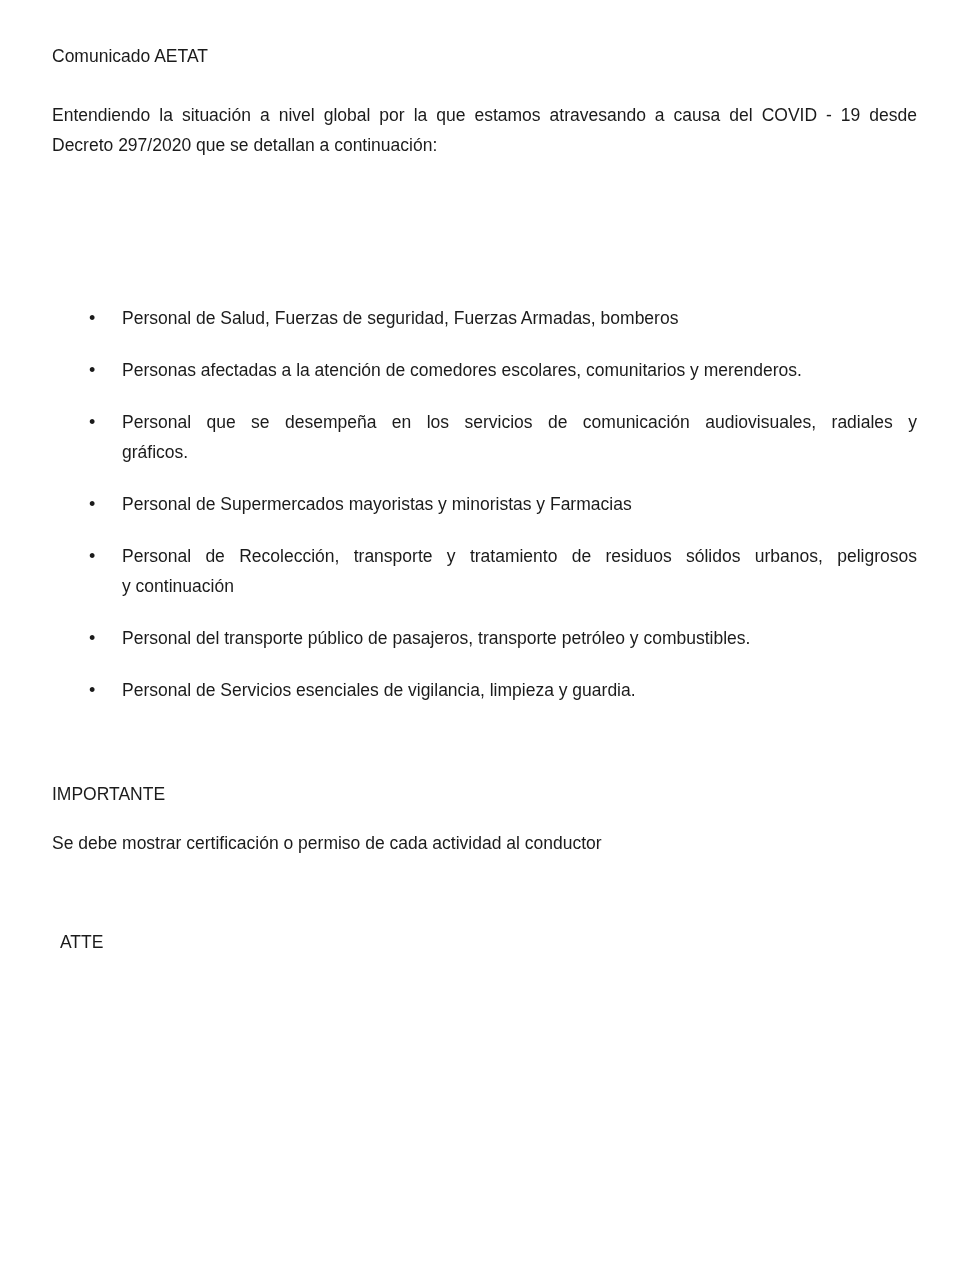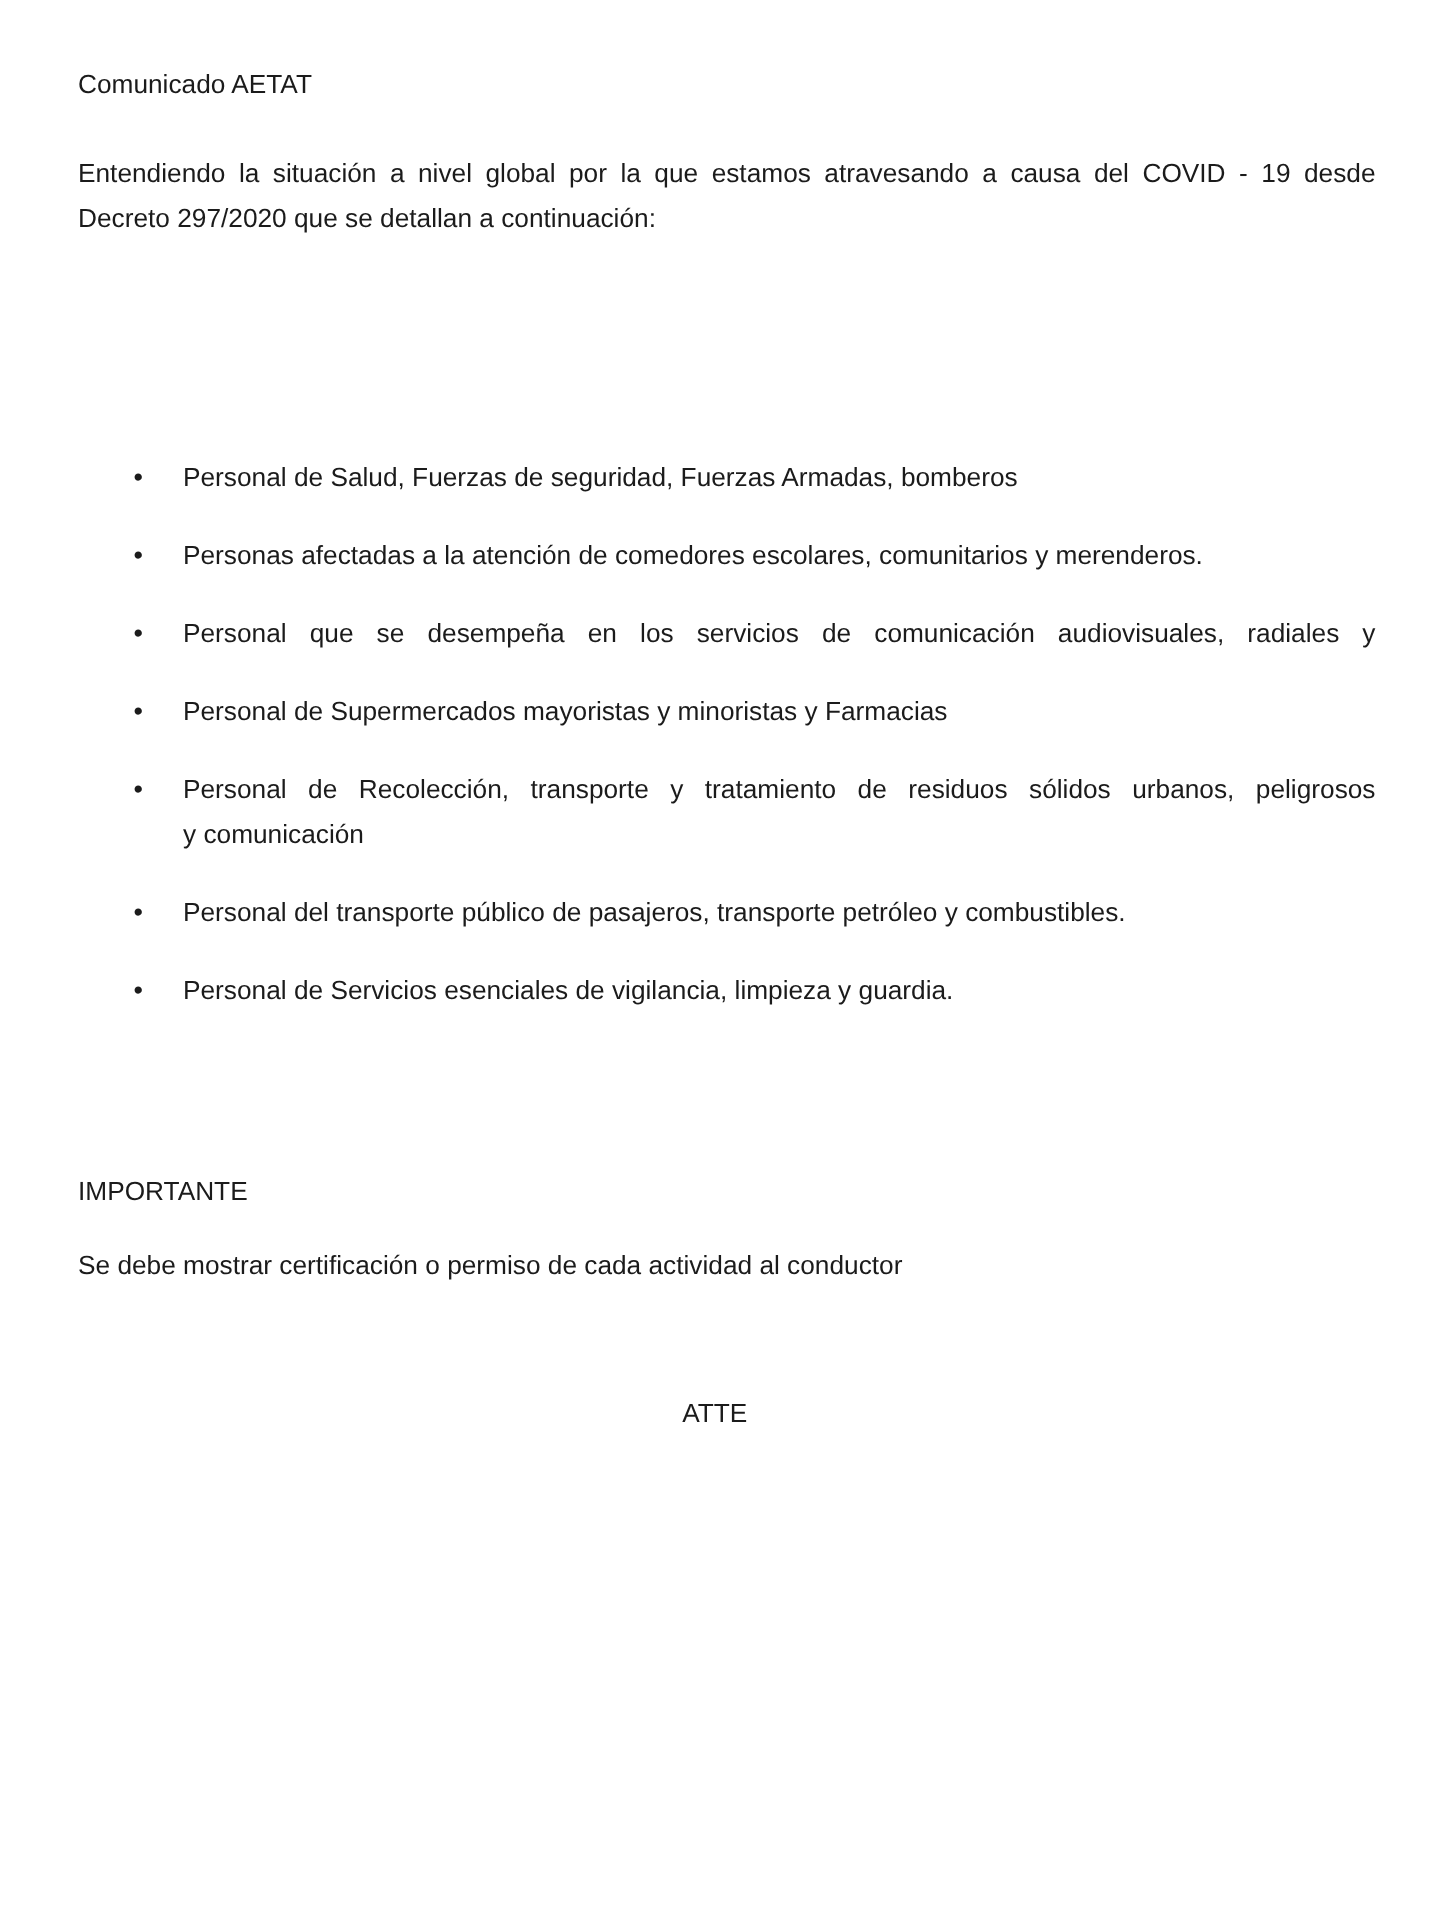--- a/index.html
+++ b/index.html
@@ -17,21 +17,21 @@
   .pline { text-align:justify; text-align-last:justify; }
   .pline.last { text-align:left; text-align-last:left; }
   .bullet-list { left:52px; right:52px; top:303px; list-style:none; margin:0; padding:0; }
   .bullet-item { display:flex; margin:0 0 22px 0; font-size:17.5px; line-height:30px; }
   .bullet-mark { flex:0 0 70px; box-sizing:border-box; padding-left:37px; font-size:18px; }
   .bullet-body { flex:1 1 auto; min-width:0; }
   .bline { text-align:justify; text-align-last:justify; }
   .bline.last { text-align:left; text-align-last:left; }
   .important-heading { left:52px; top:779px; font-size:17.5px; line-height:30px; }
   .important-note { left:52px; top:828px; font-size:17.5px; line-height:30px; }
-  .signoff { left:36px; right:52px; top:927px; font-size:17.5px; line-height:30px; text-align:center; }
+  .signoff { left:60px; right:52px; top:927px; font-size:17.5px; line-height:30px; text-align:left; }
   .signature { left:52px; right:52px; top:980px; font-size:17.5px; line-height:30px; text-align:center; }
   .footer-band { left:0; top:1165px; width:969px; height:103px; background:#054a50; }
   .footer-strip { left:0; top:1268px; width:969px; height:12px; background:#eaf3f4; }
   .logo-svg { left:338px; top:1030px; width:340px; height:250px; }
 </style>
 </head>
 <body>
 
 <div class="page">
 
@@ -52,33 +52,34 @@
     <li class="bullet-item">
       <span class="bullet-mark">•</span>
       <div class="bullet-body">
         <div class="bline last">Personas afectadas a la atención de comedores escolares, comunitarios y merenderos.</div>
       </div>
     </li>
     <li class="bullet-item">
       <span class="bullet-mark">•</span>
       <div class="bullet-body">
         <div class="bline">Personal que se desempeña en los servicios de comunicación audiovisuales, radiales y</div>
+        <div class="bline last">gráficos.</div>
       </div>
     </li>
     <li class="bullet-item">
       <span class="bullet-mark">•</span>
       <div class="bullet-body">
         <div class="bline last">Personal de Supermercados mayoristas y minoristas y Farmacias</div>
       </div>
     </li>
     <li class="bullet-item">
       <span class="bullet-mark">•</span>
       <div class="bullet-body">
         <div class="bline">Personal de Recolección, transporte y tratamiento de residuos sólidos urbanos, peligrosos</div>
-        <div class="bline last">y comunicación</div>
+        <div class="bline last">y continuación</div>
       </div>
     </li>
     <li class="bullet-item">
       <span class="bullet-mark">•</span>
       <div class="bullet-body">
         <div class="bline last">Personal del transporte público de pasajeros, transporte petróleo y combustibles.</div>
       </div>
     </li>
     <li class="bullet-item">
       <span class="bullet-mark">•</span>

